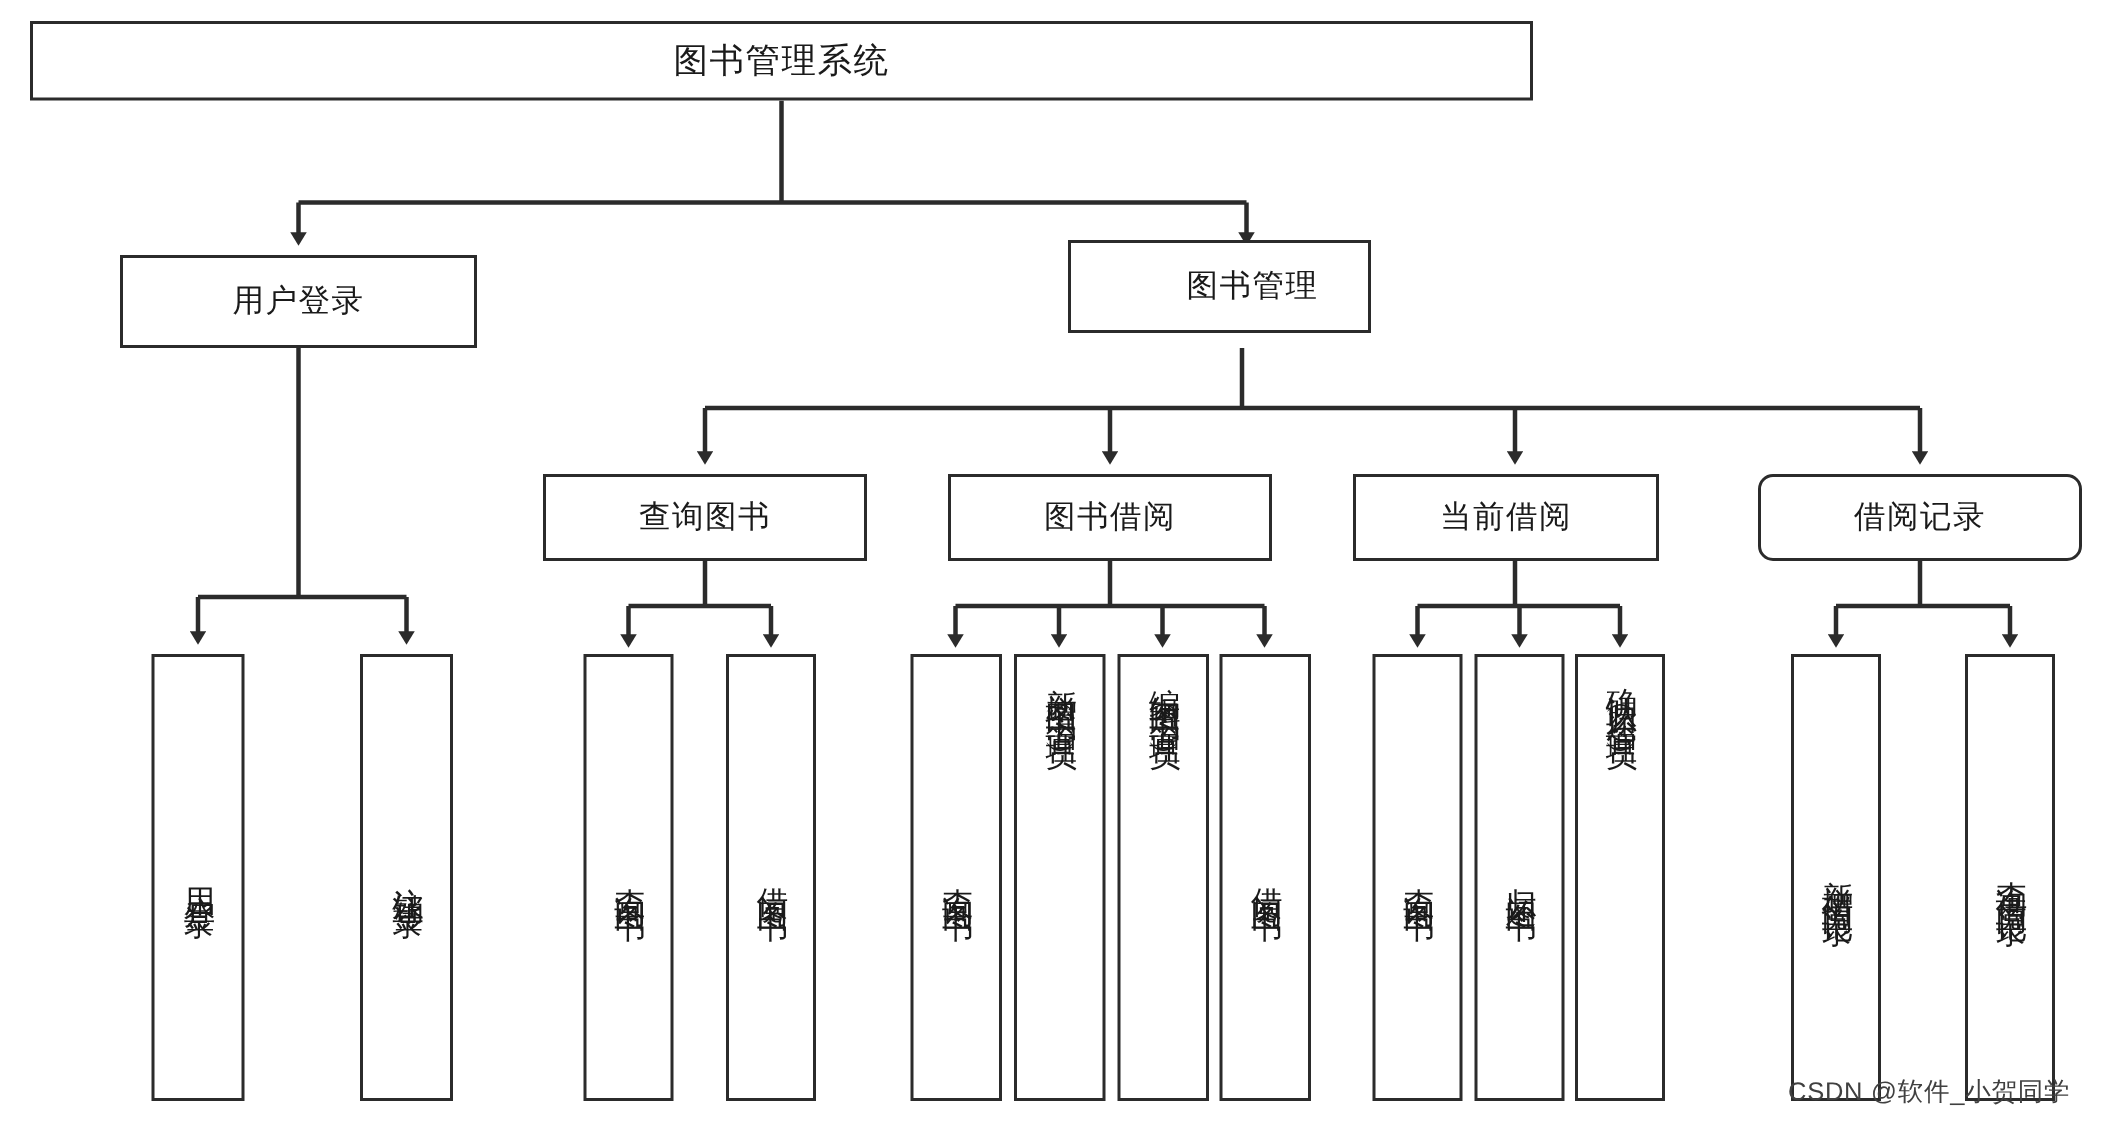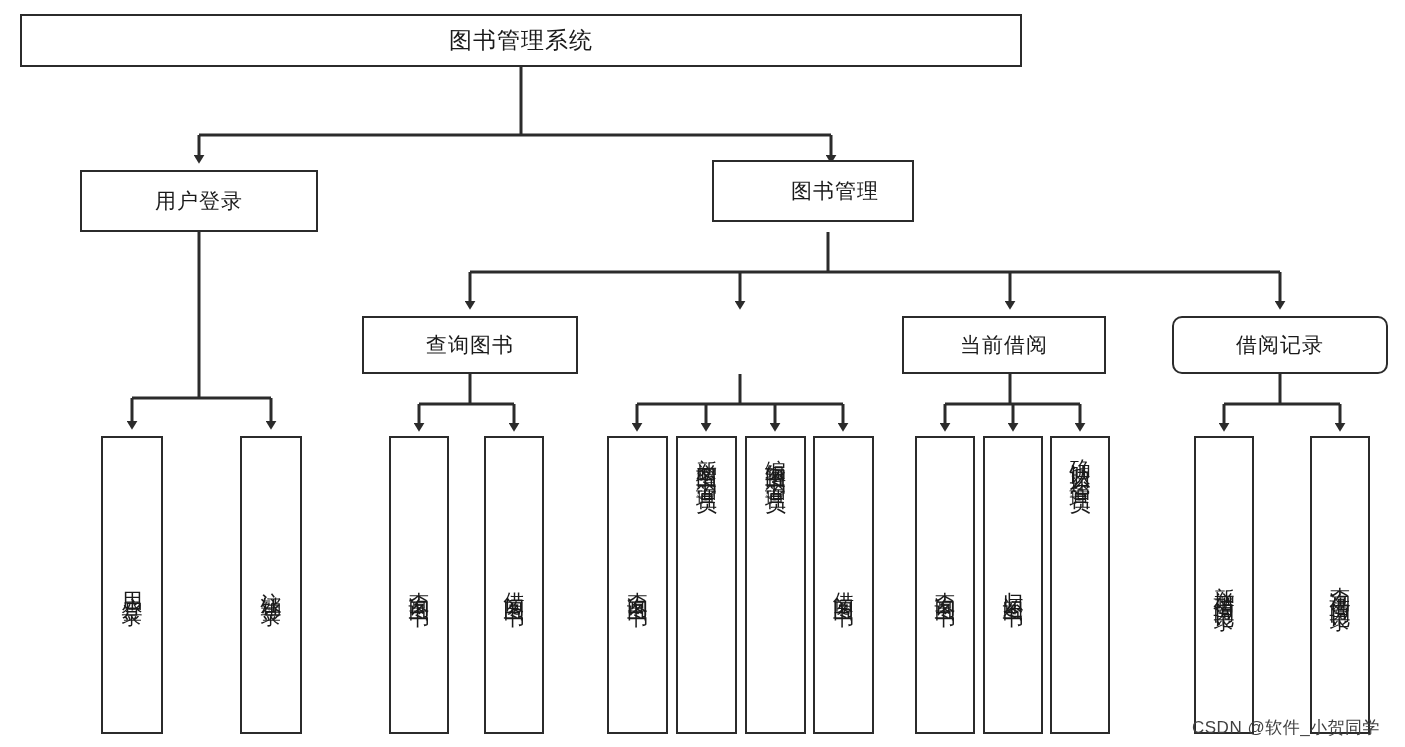--- a/index.html
+++ b/index.html
@@ -139,20 +139,23 @@
   <div class="node horiz" style="left:80px; top:170px; width:238px; height:62px;">
     <span>用户登录</span>
   </div>
   <div class="node horiz" style="left:712px; top:160px; width:202px; height:62px;padding-left:44px;">
     <span>图书管理</span>
   </div>
 
   <div class="node horiz" style="left:362px; top:316px; width:216px; height:58px;">
     <span>查询图书</span>
   </div>
+  <div class="node horiz" style="left:632px; top:316px; width:216px; height:58px;">
+    <span>图书借阅</span>
+  </div>
   <div class="node horiz" style="left:902px; top:316px; width:204px; height:58px;">
     <span>当前借阅</span>
   </div>
   <div class="node horiz" style="left:1172px; top:316px; width:216px; height:58px;border-radius:10px;">
     <span>借阅记录</span>
   </div>
 
   <div class="node leaf" style="left:101px; top:436px; width:62px; height:298px;">
     <span class="leaf-inner">
       <span class="vtext">用户登录</span>

